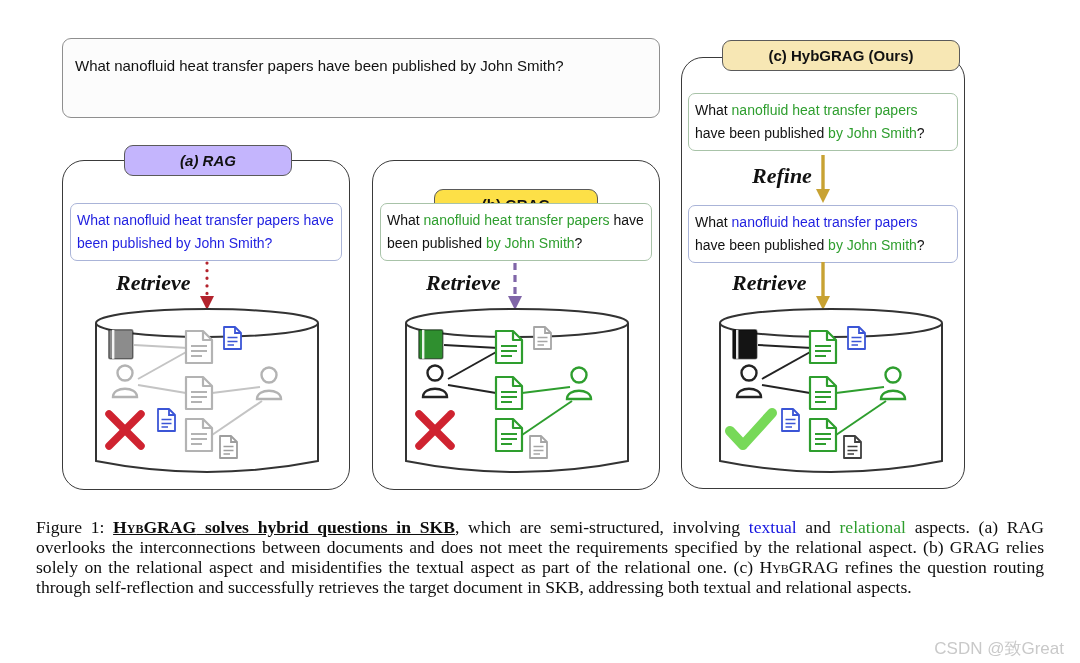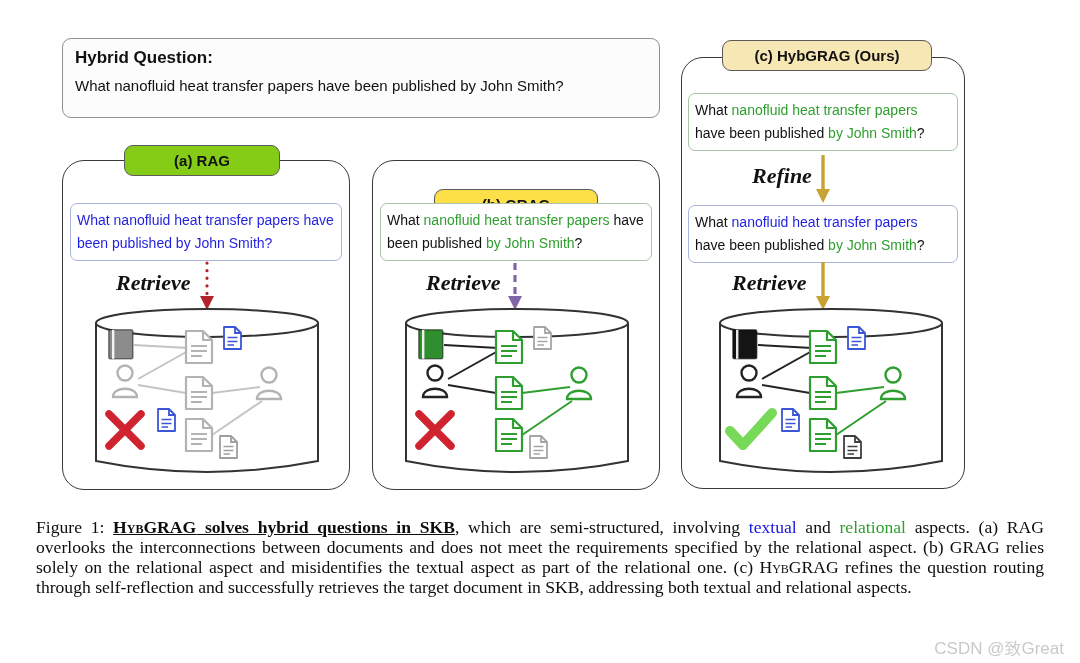--- a/index.html
+++ b/index.html
@@ -12,23 +12,23 @@
   .hybrid-title { font-size:17px; font-weight:bold; color:#111; }
   .hybrid-text { font-size:15px; color:#111; margin-top:9px; }
 
   .panel { border:1.6px solid #3a3a3a; border-radius:22px; background:#ffffff; }
   .panel-a { left:62px;  top:160px; width:288px; height:330px; }
   .panel-b { left:372px; top:160px; width:288px; height:330px; }
   .panel-c { left:681px; top:57px;  width:284px; height:432px; }
 
   .badge { height:31px; border:1.5px solid #5a5a5a; border-radius:9px; font-weight:bold;
            font-size:15px; display:flex; align-items:center; justify-content:center; color:#111; }
-  .badge-a { left:124px; top:145px; width:156px; background:#84cc16; }
+  .badge-a { left:124px; top:145px; width:168px; background:#c4b5fd;font-style:italic; }
   .badge-b { left:434px; top:145px; width:164px; background:#fde047;margin-top:44px; }
-  .badge-c { left:722px; top:40px;  width:210px; background:#f7e7b4; }
+  .badge-c { left:722px; top:40px;  width:238px; background:#f7e7b4; }
 
   .qbox { width:272px; height:58px; border:1.4px solid #a9b6cf; border-radius:7px; background:#fff;
           padding:5px 6px; font-size:14px; line-height:23px; color:#111; overflow:hidden; }
   .qbox-a  { left:70px;  top:203px; color:#1f1fe0; border-color:#aab4d8; }
   .qbox-b  { left:380px; top:203px; border-color:#a8c3a8; }
   .qbox-c1 { left:688px; top:93px;  width:270px; border-color:#a8c3a8; }
   .qbox-c2 { left:688px; top:205px; width:270px; border-color:#aab4d8; }
   .t-blue  { color:#1f1fe0; }
   .t-green { color:#2e9e2e; }
   .t-black { color:#111111;text-align:center; }
@@ -67,21 +67,20 @@
     <g id="book">
       <rect x="0.8" y="0.8" width="24" height="29" rx="1.5" fill="currentColor" stroke="rgba(0,0,0,0.45)" stroke-width="1.6"></rect>
       <rect x="4" y="0.8" width="2.4" height="29" fill="#ffffff" opacity="0.9"></rect>
     </g>
   </defs>
 </svg>
 
 <div class="page">
 
   <div class="abs hybrid-box">
-    <div class="hybrid-title">Hybrid Question:</div>
     <div class="hybrid-text">What nanofluid heat transfer papers have been published by John Smith?</div>
   </div>
 
   <div class="abs panel panel-a"></div>
   <div class="abs panel panel-b"></div>
   <div class="abs panel panel-c"></div>
 
   <div class="abs badge badge-a">(a) RAG</div>
   <div class="abs badge badge-b">(b) GRAG</div>
   <div class="abs badge badge-c">(c) HybGRAG (Ours)</div>

